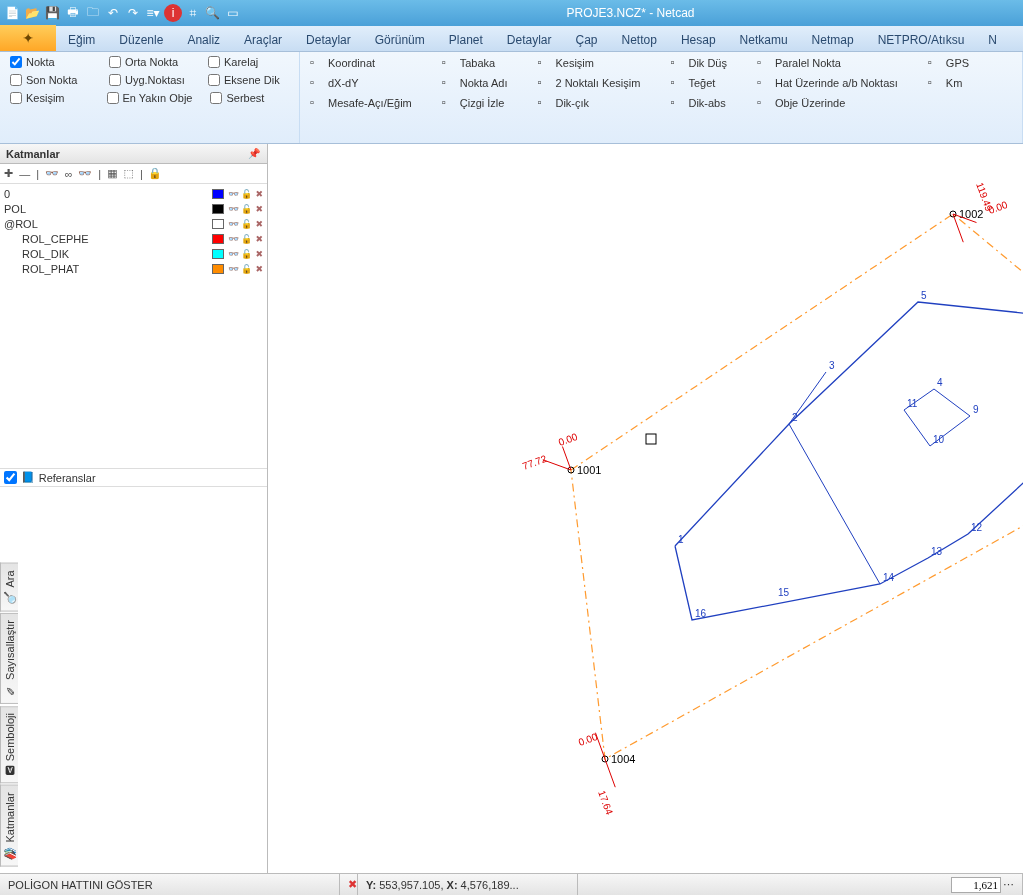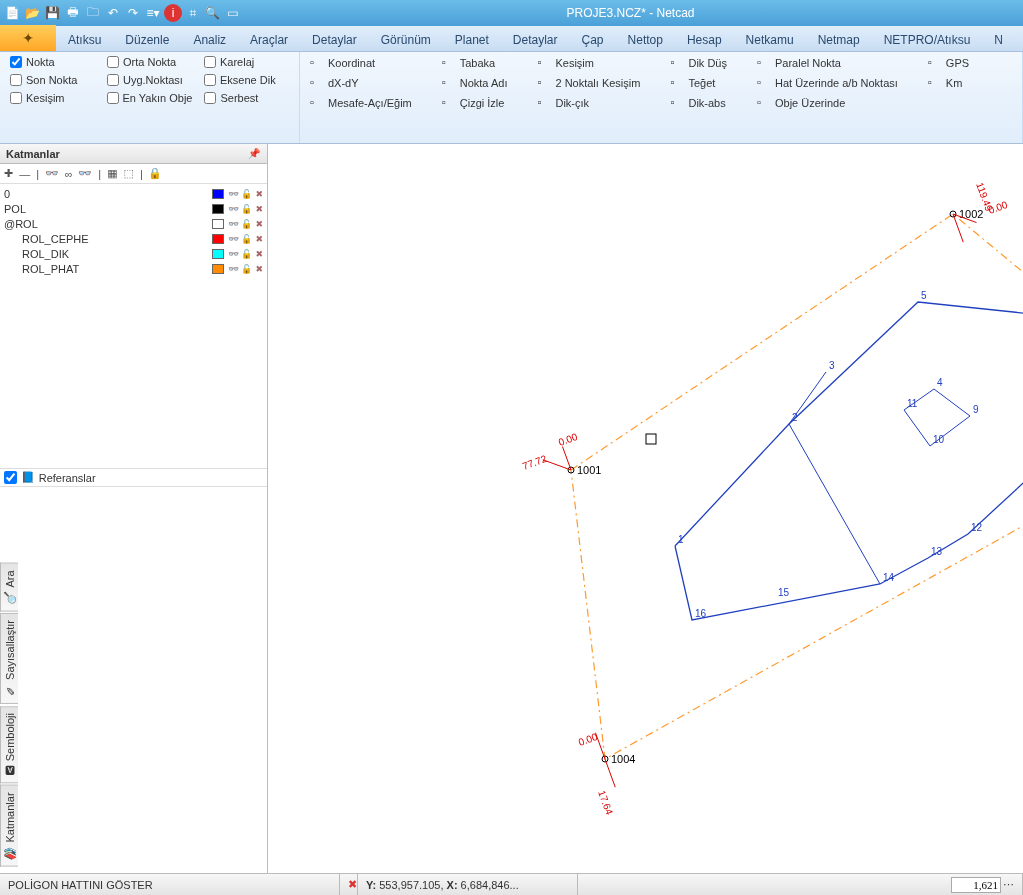--- a/index.html
+++ b/index.html
@@ -14,21 +14,21 @@
 
 .ribbon-tabs { height: 26px; background: linear-gradient(#e1eefb,#c8ddf3); display: flex; align-items: flex-end; border-bottom: 1px solid #a7bfd9; }
 .ribbon-tabs .file { width: 56px; height: 26px; background: linear-gradient(#ffce5b,#ffa726); display:flex; align-items:center; justify-content:center; color:#6d4600; font-size:14px; }
 .ribbon-tabs .tab { padding: 4px 12px; color: #2a4a6f; cursor: default; }
 
 
 .ribbon { height: 92px; background: linear-gradient(#f1f7fd,#e0edfb); border-bottom: 1px solid #a7bfd9; display: flex; }
 .ribbon .group { border-right: 1px solid #c8ddf3; padding: 4px 10px 2px 10px; display: flex; flex-direction: column; justify-content: space-between; }
 .ribbon .group .rows { display: flex; flex-direction: column; gap: 6px; }
 .ribbon .group .label { text-align: center; font-size: 11px; color: #567; padding-top: 2px; }
-.ribbon .row { display: flex; gap: 12px; align-items: center; justify-content: center; }
+.ribbon .row { display: flex; gap: 18px; align-items: center; justify-content: center; }
 .ribbon .chk { display: flex; align-items: center; gap: 4px; color: #333; font-size: 11px; white-space: nowrap; }
 .ribbon .chk input { width: 12px; height: 12px; }
 .ribbon .btn { display: flex; align-items: center; gap: 4px; color: #333; font-size: 11px; white-space: nowrap; }
 .ribbon .btn .ic { width: 14px; height: 14px; display:inline-block; }
 .ribbon .col { display: flex; flex-direction: column; gap: 6px; }
 
 
 .main { display: flex; height: 729px; }
 .sidepanel { width: 268px; border-right: 1px solid #bbb; display: flex; flex-direction: column; background: #fff; position: relative; }
 .sidepanel .hdr { height: 20px; background: linear-gradient(#f7f7f7,#e4e4e4); border-bottom: 1px solid #bbb; display:flex; align-items:center; padding:0 6px; font-weight:bold; font-size:11px; justify-content: space-between;}
@@ -71,21 +71,21 @@
     <div class="qi" style="background:#d33;border-radius:50%">i</div>
     <div class="qi">⌗</div>
     <div class="qi">🔍</div>
     <div class="qi">▭</div>
   </div>
   <div class="spacer">PROJE3.NCZ* - Netcad</div>
 </div>
 
 <div class="ribbon-tabs">
   <div class="file">✦</div>
-  <div class="tab">Atıksu</div>
+  <div class="tab">Eğim</div>
   <div class="tab">Düzenle</div>
   <div class="tab">Analiz</div>
   <div class="tab">Araçlar</div>
   <div class="tab">Detaylar</div>
   <div class="tab">Görünüm</div>
   <div class="tab">Planet</div>
   <div class="tab">Detaylar</div>
   <div class="tab">Çap</div>
   <div class="tab">Nettop</div>
   <div class="tab">Hesap</div>
@@ -265,20 +265,20 @@
         <line x1="337" y1="615" x2="347.2606042997701" y2="643.1907786235772" stroke="#d00" stroke-width="1"></line>
       </svg>
   </div>
 </div>
 
 <div class="status">
   <div class="cell big">POLİGON HATTINI GÖSTER</div>
   <div class="cell" style="width:18px;color:#d33">✖</div>
   <div class="cell" style="flex:0 0 220px">
     <b>Y:</b>&nbsp;<span>553,957.105,</span>&nbsp;
-    <b>X:</b>&nbsp;<span>6,684,846...</span>
+    <b>X:</b>&nbsp;<span>4,576,189...</span>
   </div>
   <div class="spacer"></div>
   <div class="cell">
     <input value="1,621" style="">
     <span style="margin-left:2px">⋯</span>
   </div>
 </div>
 
 </body></html>

